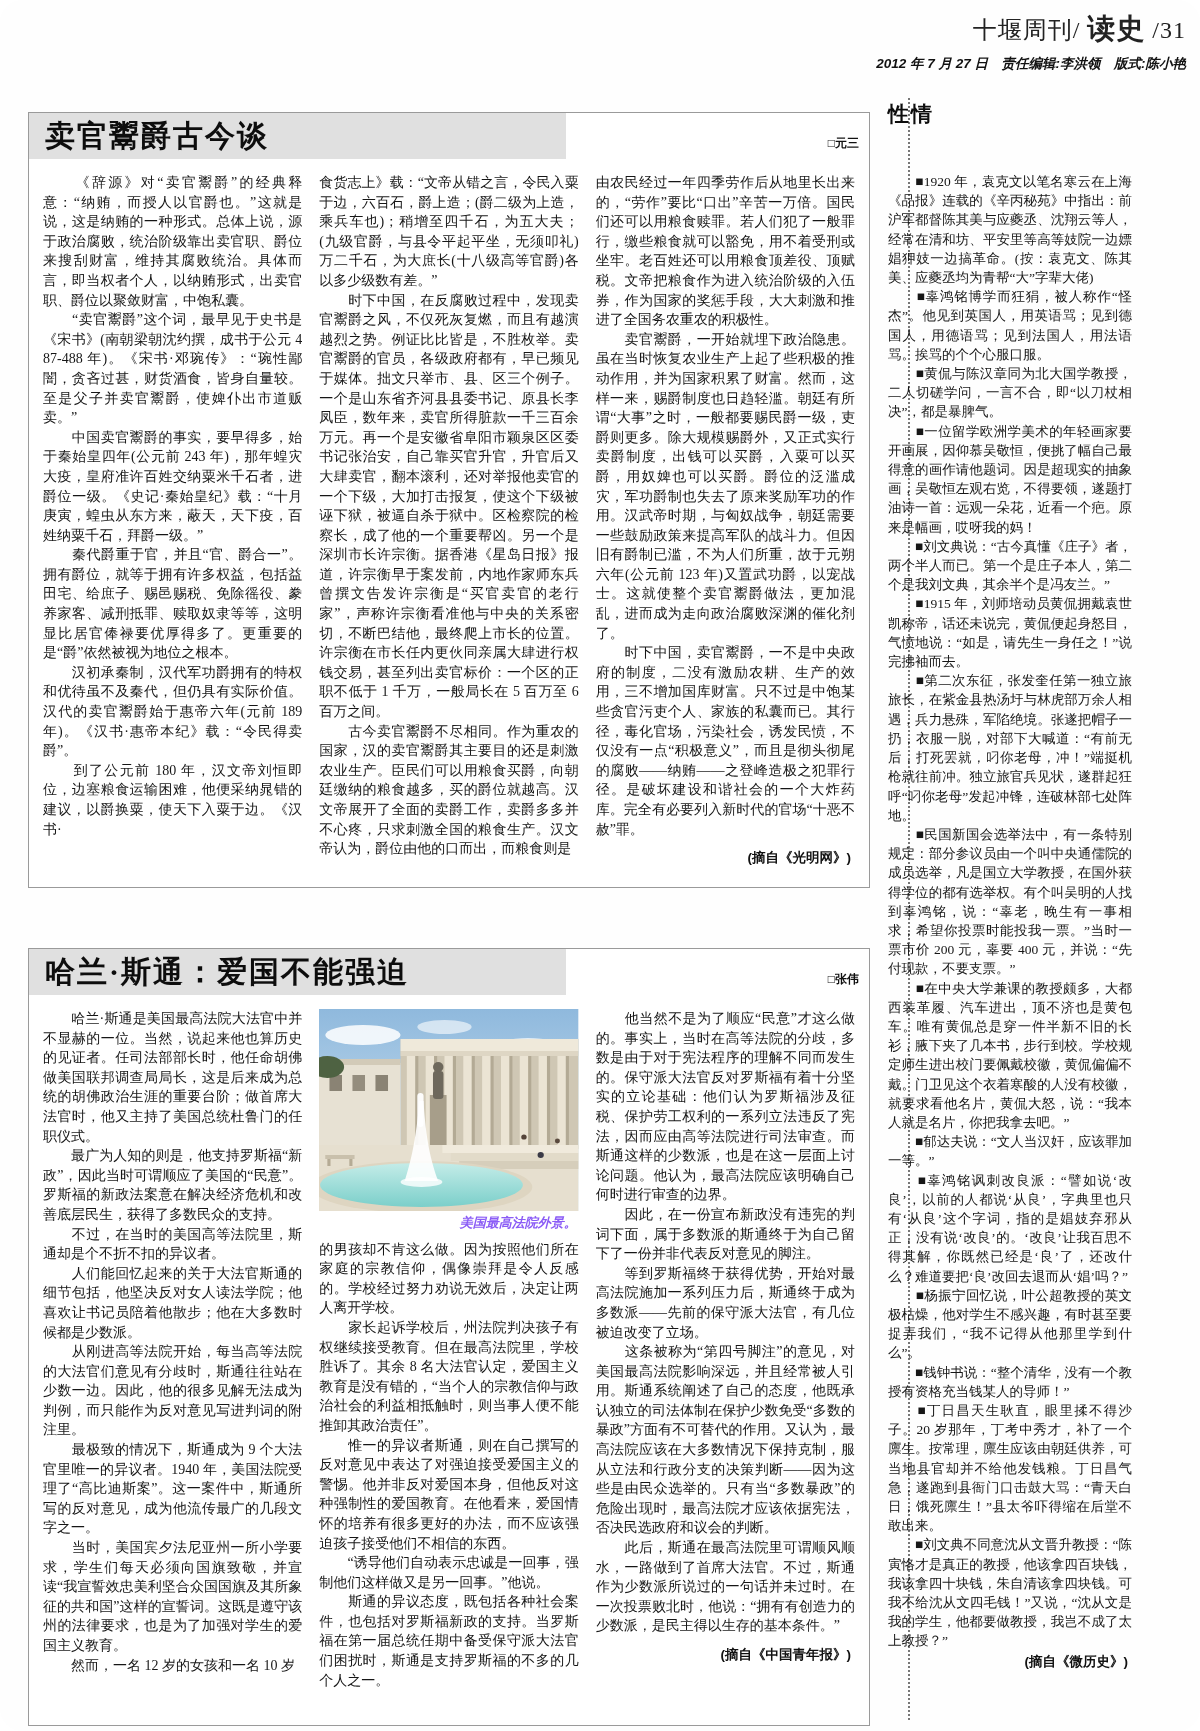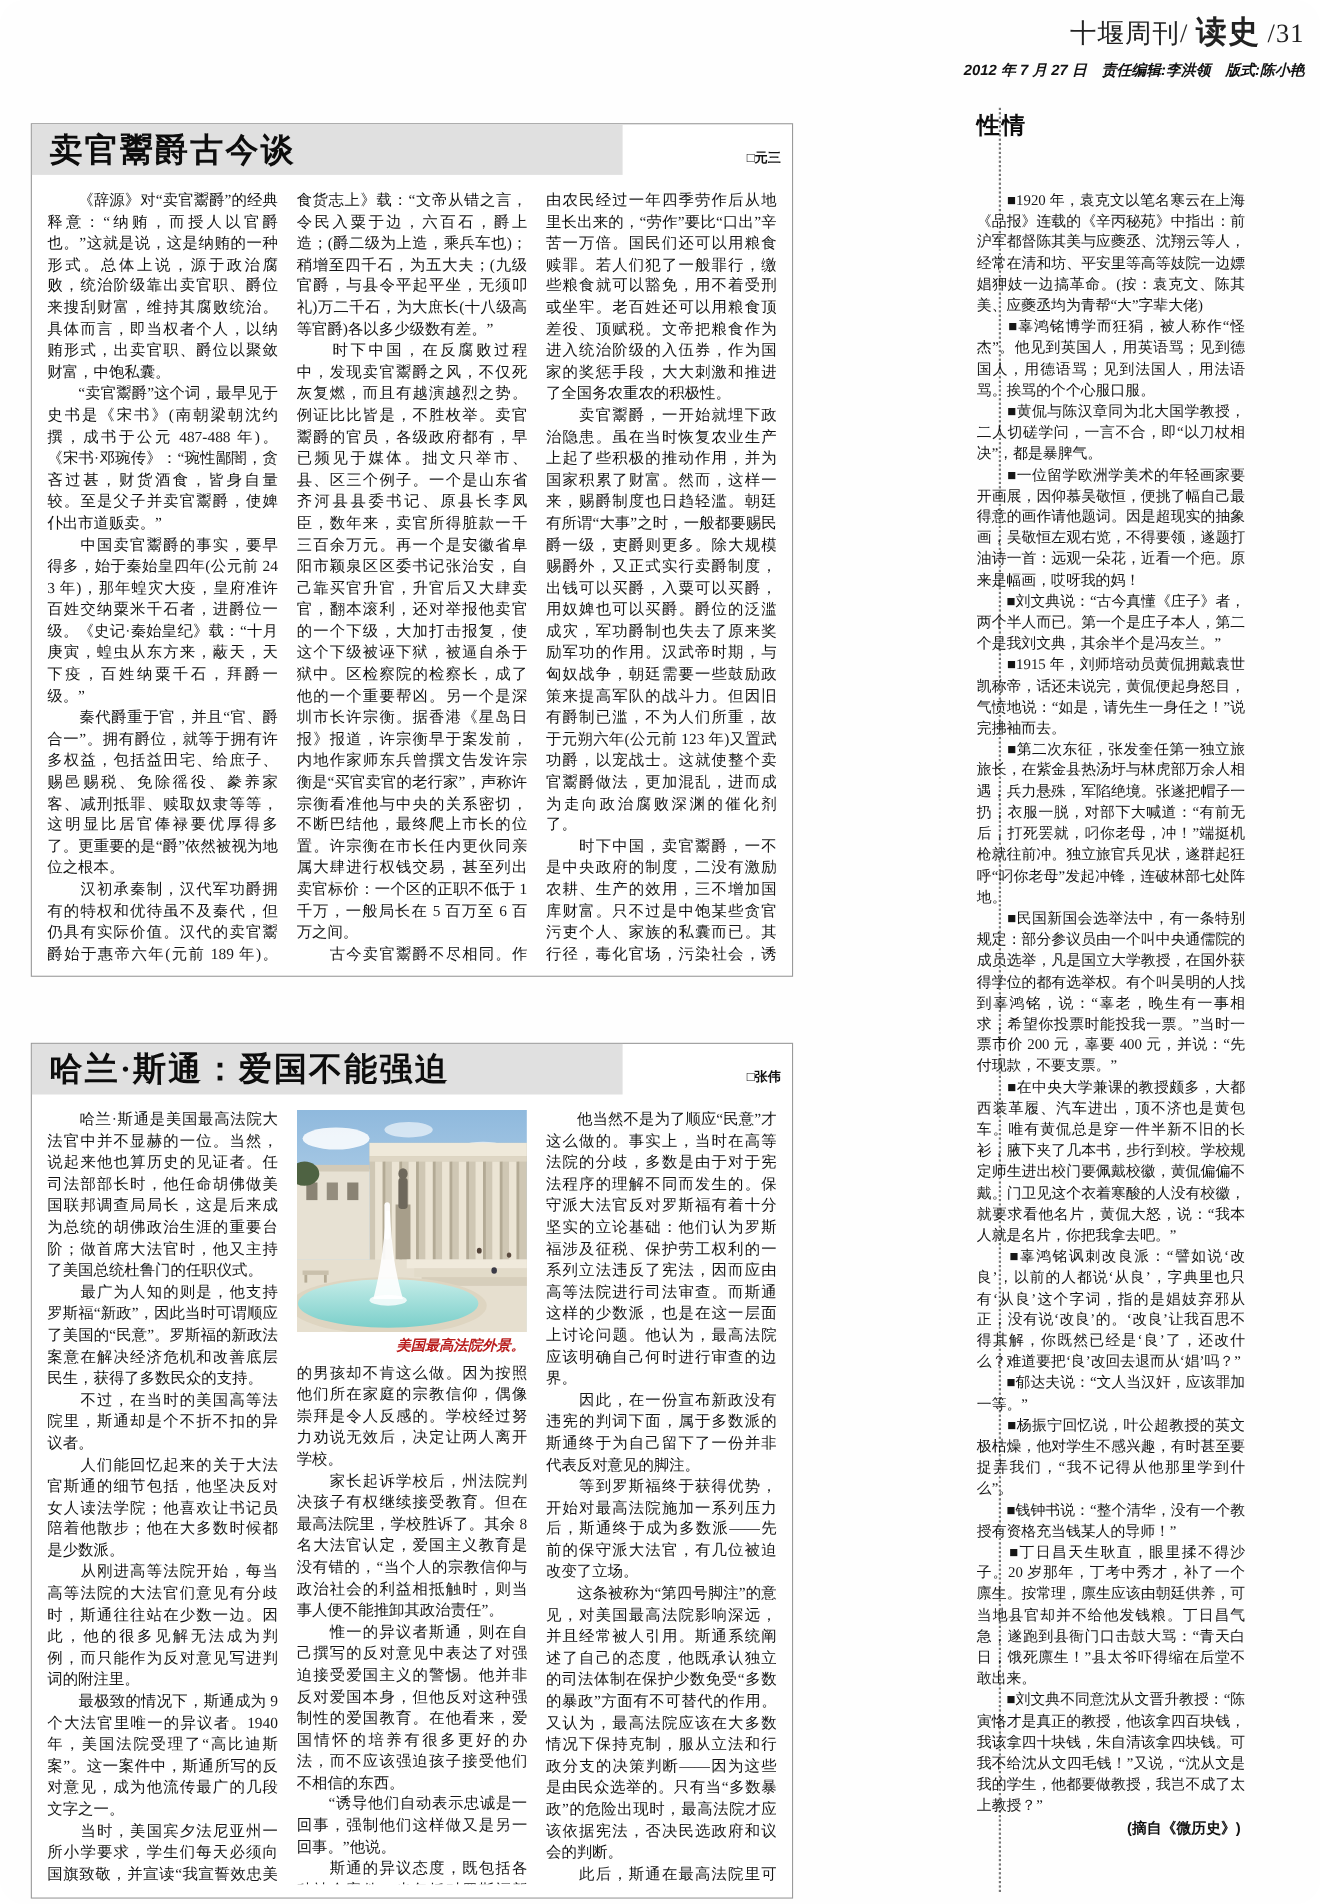--- a/index.html
+++ b/index.html
@@ -17,21 +17,21 @@
   .mast-line .pub { font-weight:normal; }
   .mast-line .sect { font-weight:bold; font-size:28px; }
   .mast-line .pgno { font-weight:normal; }
   .dateline {
     margin-top:7px; font-family:"Liberation Sans","DejaVu Sans",sans-serif;
     font-style:italic; font-weight:bold; font-size:13.5px; color:#111; white-space:nowrap;
   }
 
   
   .article {
-    position:absolute; left:28px; width:693px;
+    position:absolute; left:28px; width:842px;
     border:1px solid #9a9a9a; background:#fff; padding:0 14px 8px 14px;
   }
   .article-1 { top:112px; height:776px; }
   .article-2 { top:948px; height:778px; }
 
   .title-row { position:relative; height:46px; margin:0 -14px 14px -14px; }
   .title-bar {
     position:absolute; left:0; top:0; width:537px; height:46px;
     background:#e0e0e0; display:flex; align-items:center; padding-left:16px;
   }
@@ -57,21 +57,21 @@
     font-weight:bold; font-size:13.5px; text-align:right;
     margin-top:10px; padding-right:4px; color:#111;
   }
 
   
   .photo { display:block; width:100%; margin:0 0 2px 0; line-height:0; }
   .photo svg { display:block; width:100%; height:202px; }
   .caption {
     font-family:"Liberation Sans","DejaVu Sans",sans-serif;
     font-weight:bold; font-style:italic; font-size:13px;
-    text-align:right; margin:4px 2px 9px 0; line-height:1.2; color:#b91c1c;
+    text-align:right; margin:4px 2px 9px 0; line-height:1.2; color:#8b5cf6;
   }
 
   
   .v-divider {
     position:absolute; left:908px; top:98px; height:1622px; width:0;
     border-left:2px dotted #777;
   }
   .sidebar { position:absolute; left:888px; top:100px; width:244px; }
   .sidebar h2 {
     font-family:"Liberation Sans","DejaVu Sans",sans-serif;
@@ -243,22 +243,22 @@
     <div>
         <p class="s-item">1920 年，袁克文以笔名寒云在上海《品报》连载的《辛丙秘苑》中指出：前沪军都督陈其美与应夔丞、沈翔云等人，经常在清和坊、平安里等高等妓院一边嫖娼狎妓一边搞革命。(按：袁克文、陈其美、应夔丞均为青帮“大”字辈大佬)</p>
         <p class="s-item">辜鸿铭博学而狂狷，被人称作“怪杰”。他见到英国人，用英语骂；见到德国人，用德语骂；见到法国人，用法语骂。挨骂的个个心服口服。</p>
         <p class="s-item">黄侃与陈汉章同为北大国学教授，二人切磋学问，一言不合，即“以刀杖相决”，都是暴脾气。</p>
         <p class="s-item">一位留学欧洲学美术的年轻画家要开画展，因仰慕吴敬恒，便挑了幅自己最得意的画作请他题词。因是超现实的抽象画，吴敬恒左观右览，不得要领，遂题打油诗一首：远观一朵花，近看一个疤。原来是幅画，哎呀我的妈！</p>
         <p class="s-item">刘文典说：“古今真懂《庄子》者，两个半人而已。第一个是庄子本人，第二个是我刘文典，其余半个是冯友兰。”</p>
         <p class="s-item">1915 年，刘师培动员黄侃拥戴袁世凯称帝，话还未说完，黄侃便起身怒目，气愤地说：“如是，请先生一身任之！”说完拂袖而去。</p>
         <p class="s-item">第二次东征，张发奎任第一独立旅旅长，在紫金县热汤圩与林虎部万余人相遇，兵力悬殊，军陷绝境。张遂把帽子一扔，衣服一脱，对部下大喊道：“有前无后，打死罢就，叼你老母，冲！”端挺机枪就往前冲。独立旅官兵见状，遂群起狂呼“叼你老母”发起冲锋，连破林部七处阵地。</p>
         <p class="s-item">民国新国会选举法中，有一条特别规定：部分参议员由一个叫中央通儒院的成员选举，凡是国立大学教授，在国外获得学位的都有选举权。有个叫吴明的人找到辜鸿铭，说：“辜老，晚生有一事相求，希望你投票时能投我一票。”当时一票市价 200 元，辜要 400 元，并说：“先付现款，不要支票。”</p>
         <p class="s-item">在中央大学兼课的教授颇多，大都西装革履、汽车进出，顶不济也是黄包车。唯有黄侃总是穿一件半新不旧的长衫，腋下夹了几本书，步行到校。学校规定师生进出校门要佩戴校徽，黄侃偏偏不戴。门卫见这个衣着寒酸的人没有校徽，就要求看他名片，黄侃大怒，说：“我本人就是名片，你把我拿去吧。”</p>
+        <p class="s-item">郁达夫说：“文人当汉奸，应该罪加一等。”</p>
         <p class="s-item">辜鸿铭讽刺改良派：“譬如说‘改良’，以前的人都说‘从良’，字典里也只有‘从良’这个字词，指的是娼妓弃邪从正，没有说‘改良’的。‘改良’让我百思不得其解，你既然已经是‘良’了，还改什么？难道要把‘良’改回去退而从‘娼’吗？”</p>
-        <p class="s-item">郁达夫说：“文人当汉奸，应该罪加一等。”</p>
         <p class="s-item">杨振宁回忆说，叶公超教授的英文极枯燥，他对学生不感兴趣，有时甚至要捉弄我们，“我不记得从他那里学到什么”。</p>
         <p class="s-item">钱钟书说：“整个清华，没有一个教授有资格充当钱某人的导师！”</p>
         <p class="s-item">丁日昌天生耿直，眼里揉不得沙子。20 岁那年，丁考中秀才，补了一个廪生。按常理，廪生应该由朝廷供养，可当地县官却并不给他发钱粮。丁日昌气急，遂跑到县衙门口击鼓大骂：“青天白日，饿死廪生！”县太爷吓得缩在后堂不敢出来。</p>
         <p class="s-item">刘文典不同意沈从文晋升教授：“陈寅恪才是真正的教授，他该拿四百块钱，我该拿四十块钱，朱自清该拿四块钱。可我不给沈从文四毛钱！”又说，“沈从文是我的学生，他都要做教授，我岂不成了太上教授？”</p>
       </div>
     <div class="source">(摘自《微历史》)</div>
   </aside>
 
 </div>
 

